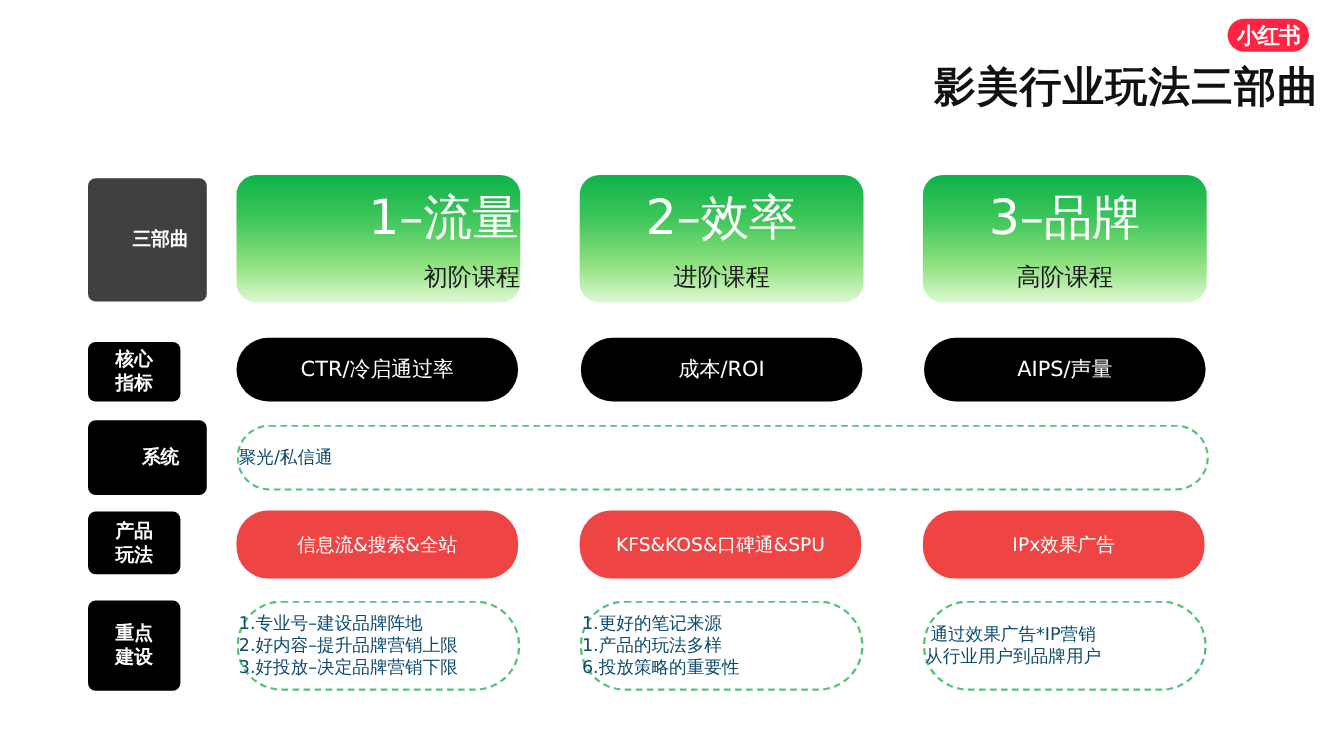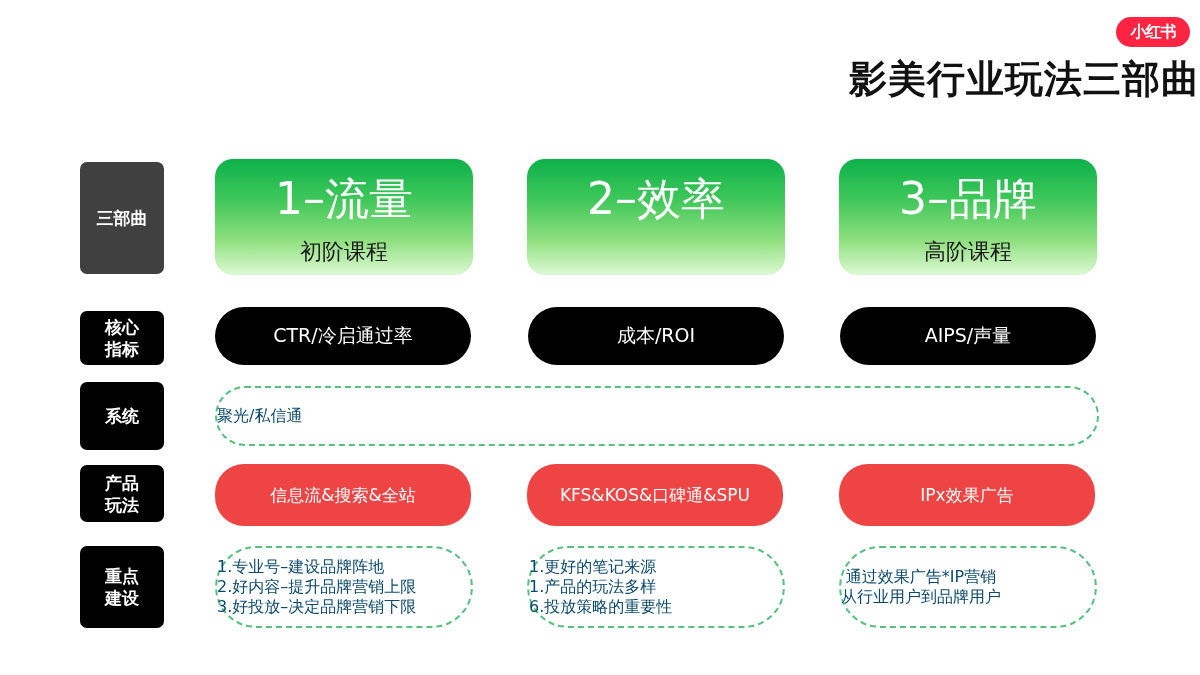--- a/index.html
+++ b/index.html
@@ -3,31 +3,31 @@
 <meta charset="utf-8">
 <style>
   html, body { margin:0; padding:0; }
   body {
     width:1200px; height:675px; background:#ffffff; position:relative; overflow:hidden;
     font-family:"DejaVu Sans","Liberation Sans",sans-serif;
   }
   .logo {
     position:absolute; left:1116px; top:17px; width:74px; height:30px;
     background:#ff2442; color:#fff; border-radius:15px;
-    font-size:16px; font-weight:bold; display:flex; align-items:center; justify-content:center;
+    font-size:20px; font-weight:bold; display:flex; align-items:center; justify-content:center;
     letter-spacing:-1px;
   }
   .title {
     position:absolute; left:0; top:54px; width:1200px; text-align:right;
     font-size:38px; font-weight:bold; color:#111; letter-spacing:1px;
   }
   .label {
     position:absolute; left:80px; width:84px; background:#000; color:#fff;
     border-radius:7px; display:flex; align-items:center; justify-content:center;
-    text-align:center; font-size:17px; font-weight:bold; line-height:22px;
+    text-align:center; font-size:17px; font-weight:bold; line-height:22px;padding-left:24px;
   }
   .label.dark { background:#404040; }
   .card {
     position:absolute; top:159px; width:258px; height:116px; border-radius:18px;
     background:linear-gradient(to bottom,#0db24a 0%,#3fc75a 35%,#8fe07f 70%,#dcf9d3 100%);
     text-align:center;
   }
   .card .big { color:#fff; font-size:44px; line-height:52px; margin-top:14px; }
   .card .sub { color:#1a1a1a; font-size:22px; margin-top:12px; }
   .pill {
@@ -46,26 +46,27 @@
 
 <div class="logo">小红书</div>
 <div class="title">影美行业玩法三部曲</div>
 
 <div class="label dark" style="top:162px;height:112px;">三部曲</div>
 <div class="label" style="top:311px;height:54px;width:84px;padding:11px 22px;box-sizing:border-box;">核心指标</div>
 <div class="label" style="top:382px;height:68px;">系统</div>
 <div class="label" style="top:465px;height:57px;padding:0 22px;box-sizing:border-box;">产品玩法</div>
 <div class="label" style="top:546px;height:82px;padding:0 22px;box-sizing:border-box;">重点建设</div>
 
-<div class="card" style="left:215px;">
+<div class="card" style="left:215px;text-align:right;">
   <div class="big">1–流量</div>
   <div class="sub">初阶课程</div>
 </div>
 <div class="card" style="left:527px;">
   <div class="big">2–效率</div>
+  <div class="sub">进阶课程</div>
 </div>
 <div class="card" style="left:839px;">
   <div class="big">3–品牌</div>
   <div class="sub">高阶课程</div>
 </div>
 
 <div class="pill black" style="left:215px;">CTR/冷启通过率</div>
 <div class="pill black" style="left:528px;">成本/ROI</div>
 <div class="pill black" style="left:840px;">AIPS/声量</div>
 

